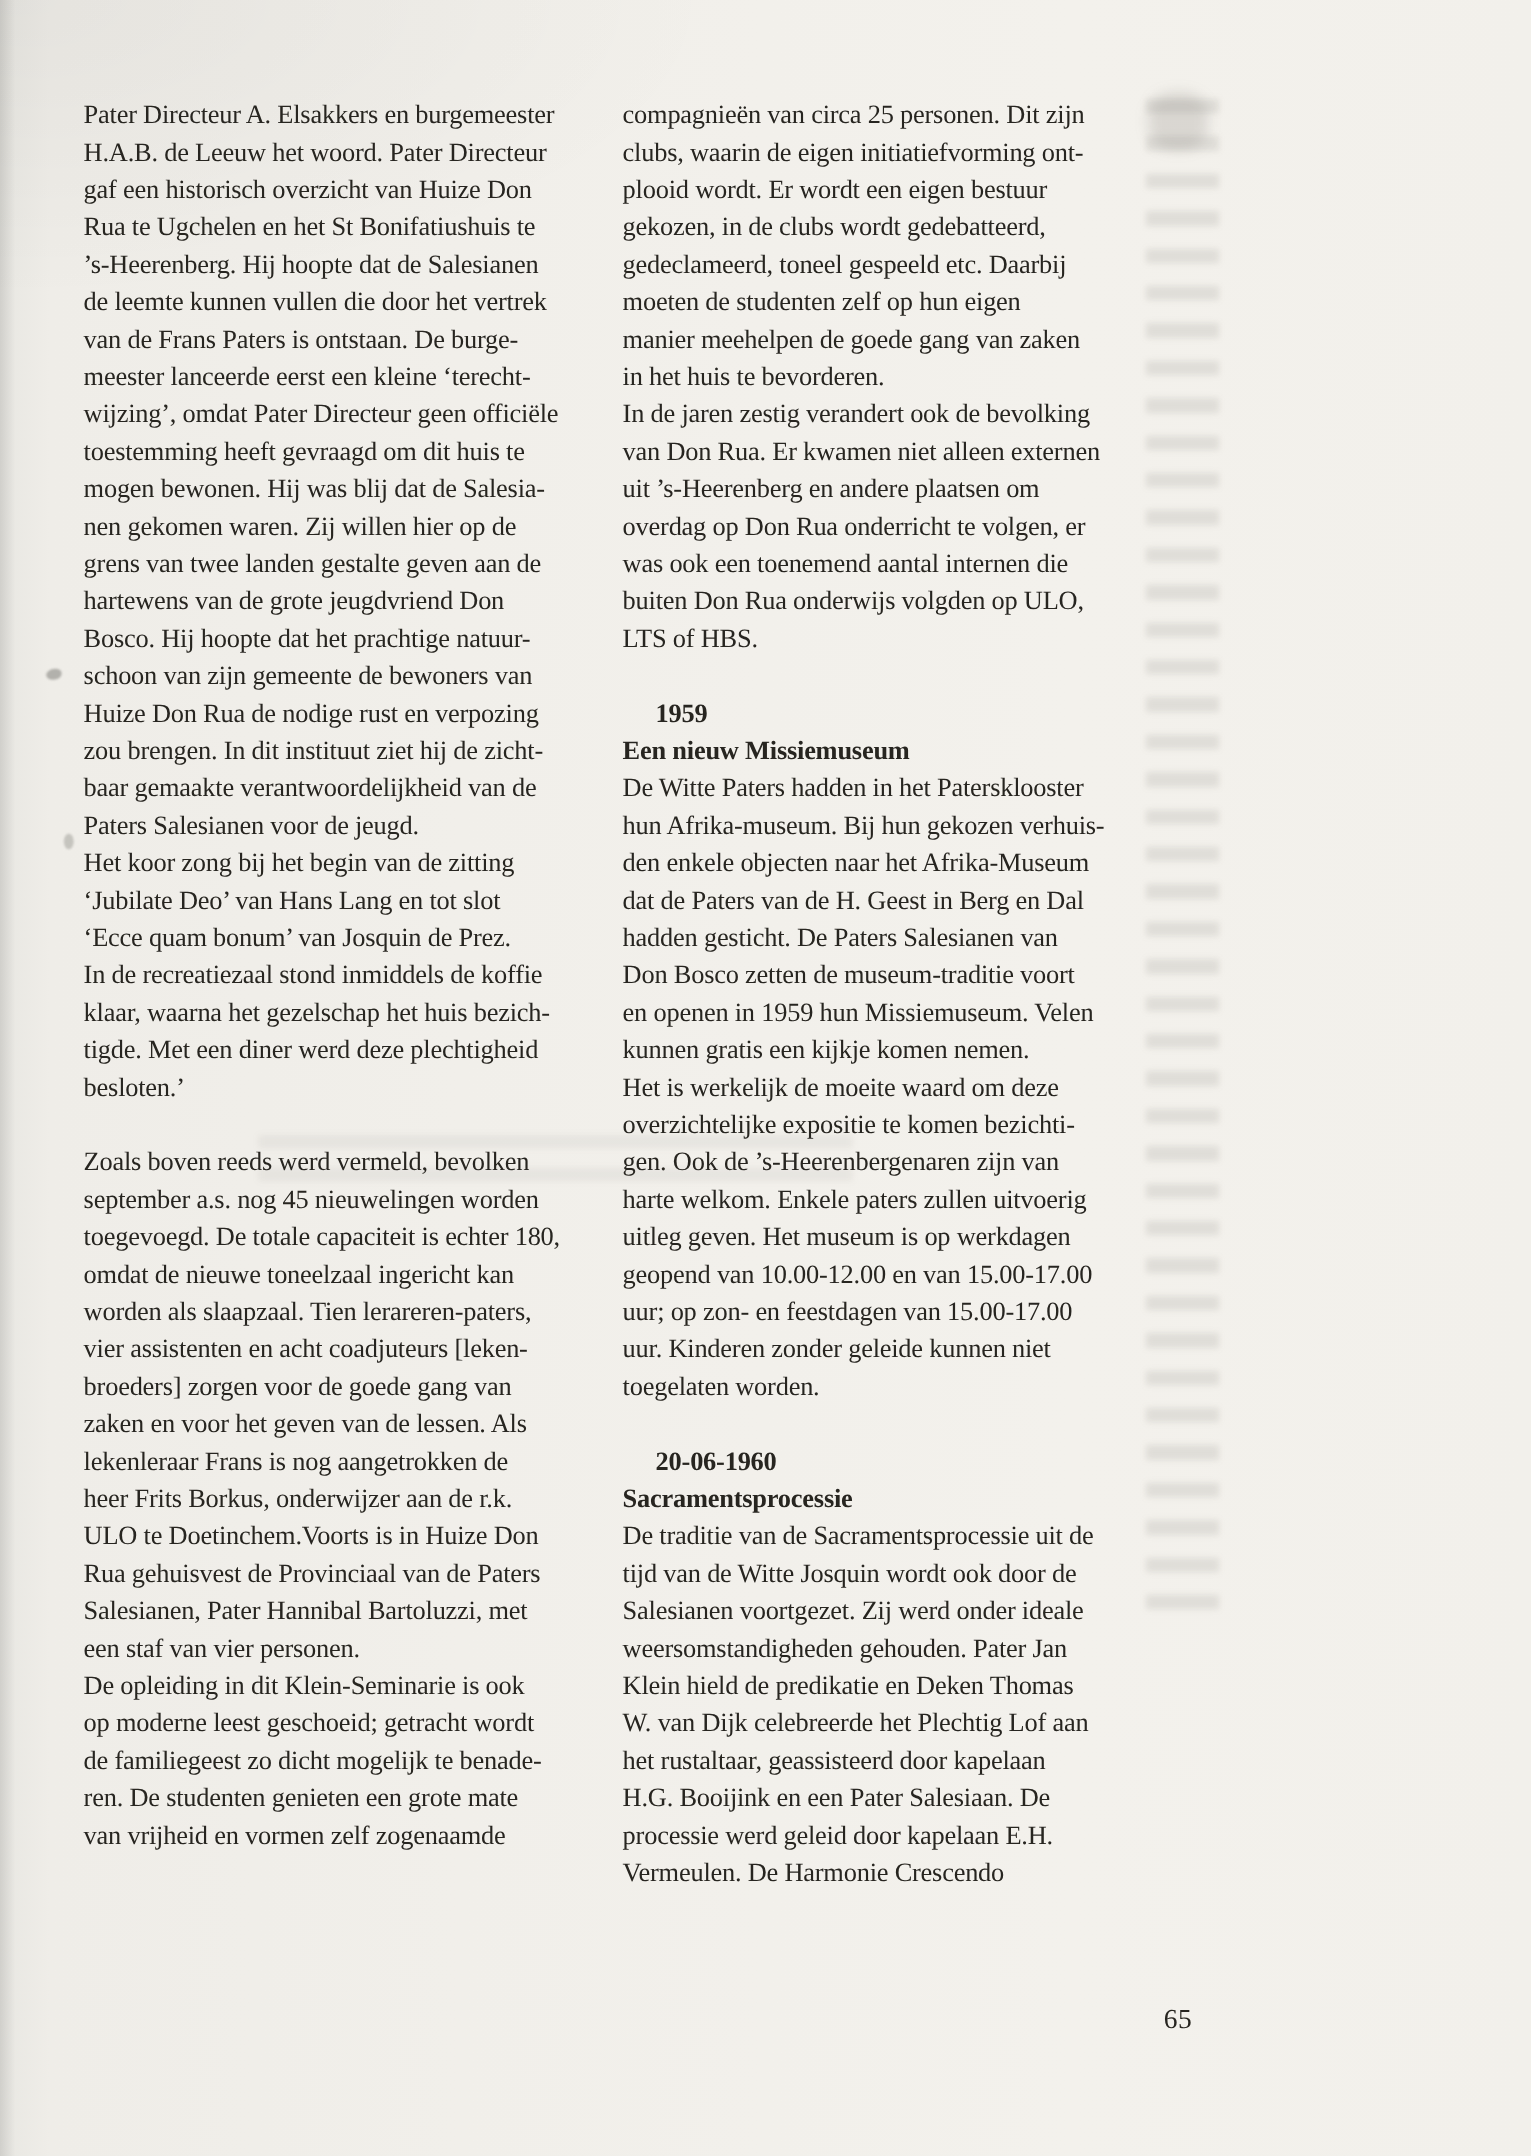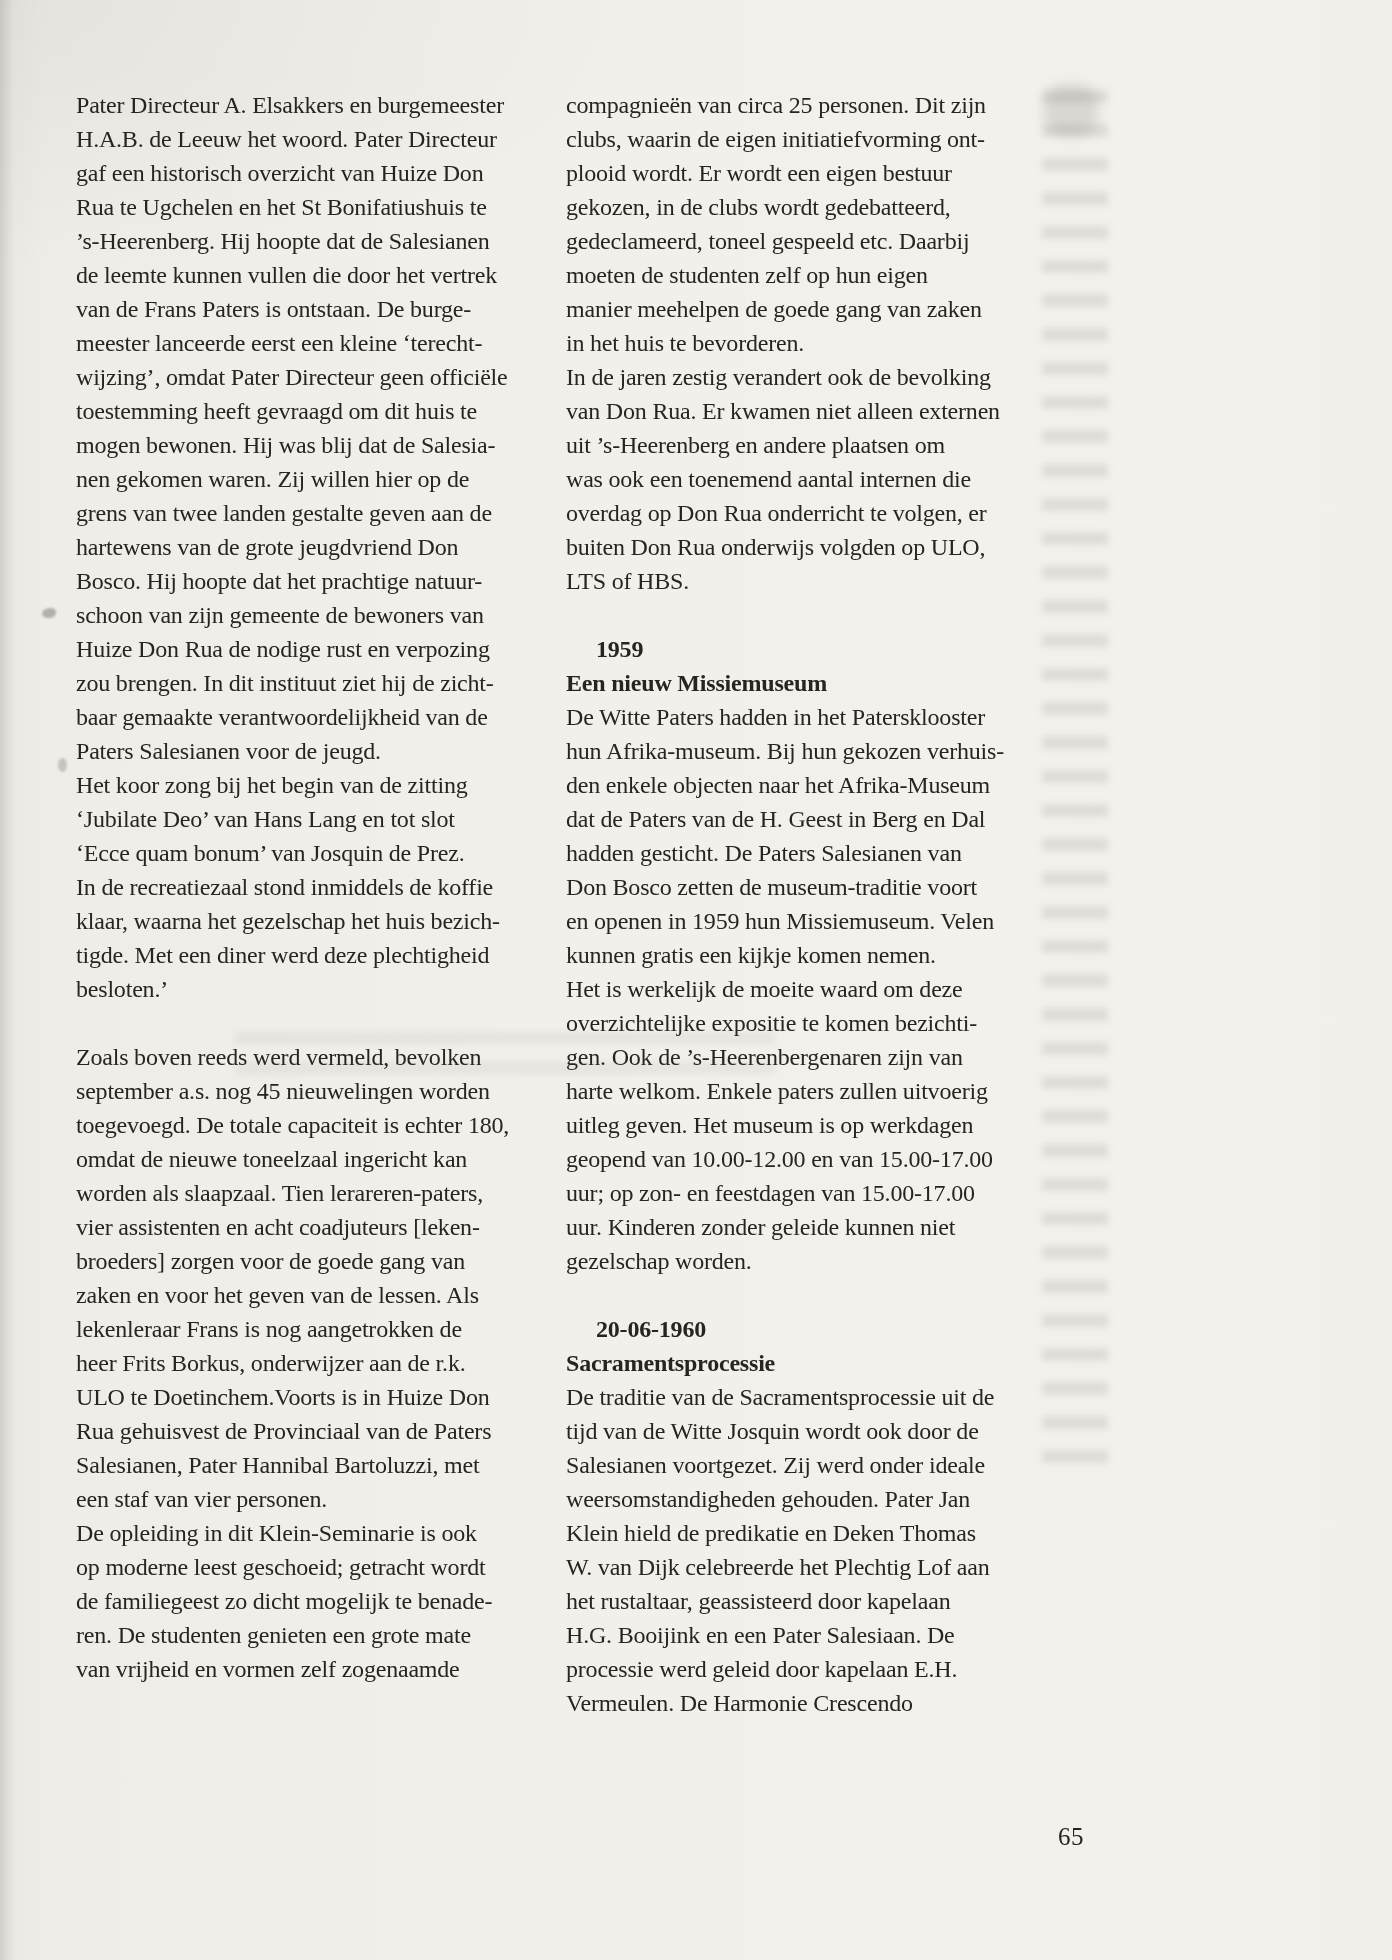--- a/index.html
+++ b/index.html
@@ -128,22 +128,22 @@
       <div class="line">clubs, waarin de eigen initiatiefvorming ont-</div>
       <div class="line">plooid wordt. Er wordt een eigen bestuur</div>
       <div class="line">gekozen, in de clubs wordt gedebatteerd,</div>
       <div class="line">gedeclameerd, toneel gespeeld etc. Daarbij</div>
       <div class="line">moeten de studenten zelf op hun eigen</div>
       <div class="line">manier meehelpen de goede gang van zaken</div>
       <div class="line">in het huis te bevorderen.</div>
       <div class="line">In de jaren zestig verandert ook de bevolking</div>
       <div class="line">van Don Rua. Er kwamen niet alleen externen</div>
       <div class="line">uit ’s-Heerenberg en andere plaatsen om</div>
+      <div class="line">overdag op Don Rua onderricht te volgen, er</div>
       <div class="line">was ook een toenemend aantal internen die</div>
-      <div class="line">overdag op Don Rua onderricht te volgen, er</div>
       <div class="line">buiten Don Rua onderwijs volgden op ULO,</div>
       <div class="line">LTS of HBS.</div>
       <div class="spacer"></div>
       <div class="line bold indent">1959</div>
       <div class="line bold">Een nieuw Missiemuseum</div>
       <div class="line">De Witte Paters hadden in het Patersklooster</div>
       <div class="line">hun Afrika-museum. Bij hun gekozen verhuis-</div>
       <div class="line">den enkele objecten naar het Afrika-Museum</div>
       <div class="line">dat de Paters van de H. Geest in Berg en Dal</div>
       <div class="line">hadden gesticht. De Paters Salesianen van</div>
@@ -151,21 +151,21 @@
       <div class="line">en openen in 1959 hun Missiemuseum. Velen</div>
       <div class="line">kunnen gratis een kijkje komen nemen.</div>
       <div class="line">Het is werkelijk de moeite waard om deze</div>
       <div class="line">overzichtelijke expositie te komen bezichti-</div>
       <div class="line">gen. Ook de ’s-Heerenbergenaren zijn van</div>
       <div class="line">harte welkom. Enkele paters zullen uitvoerig</div>
       <div class="line">uitleg geven. Het museum is op werkdagen</div>
       <div class="line">geopend van 10.00-12.00 en van 15.00-17.00</div>
       <div class="line">uur; op zon- en feestdagen van 15.00-17.00</div>
       <div class="line">uur. Kinderen zonder geleide kunnen niet</div>
-      <div class="line">gezelschap worden.</div>
+      <div class="line">toegelaten worden.</div>
       <div class="spacer"></div>
       <div class="line bold indent">20-06-1960</div>
       <div class="line bold">Sacramentsprocessie</div>
       <div class="line">De traditie van de Sacramentsprocessie uit de</div>
       <div class="line">tijd van de Witte Josquin wordt ook door de</div>
       <div class="line">Salesianen voortgezet. Zij werd onder ideale</div>
       <div class="line">weersomstandigheden gehouden. Pater Jan</div>
       <div class="line">Klein hield de predikatie en Deken Thomas</div>
       <div class="line">W. van Dijk celebreerde het Plechtig Lof aan</div>
       <div class="line">het rustaltaar, geassisteerd door kapelaan</div>

